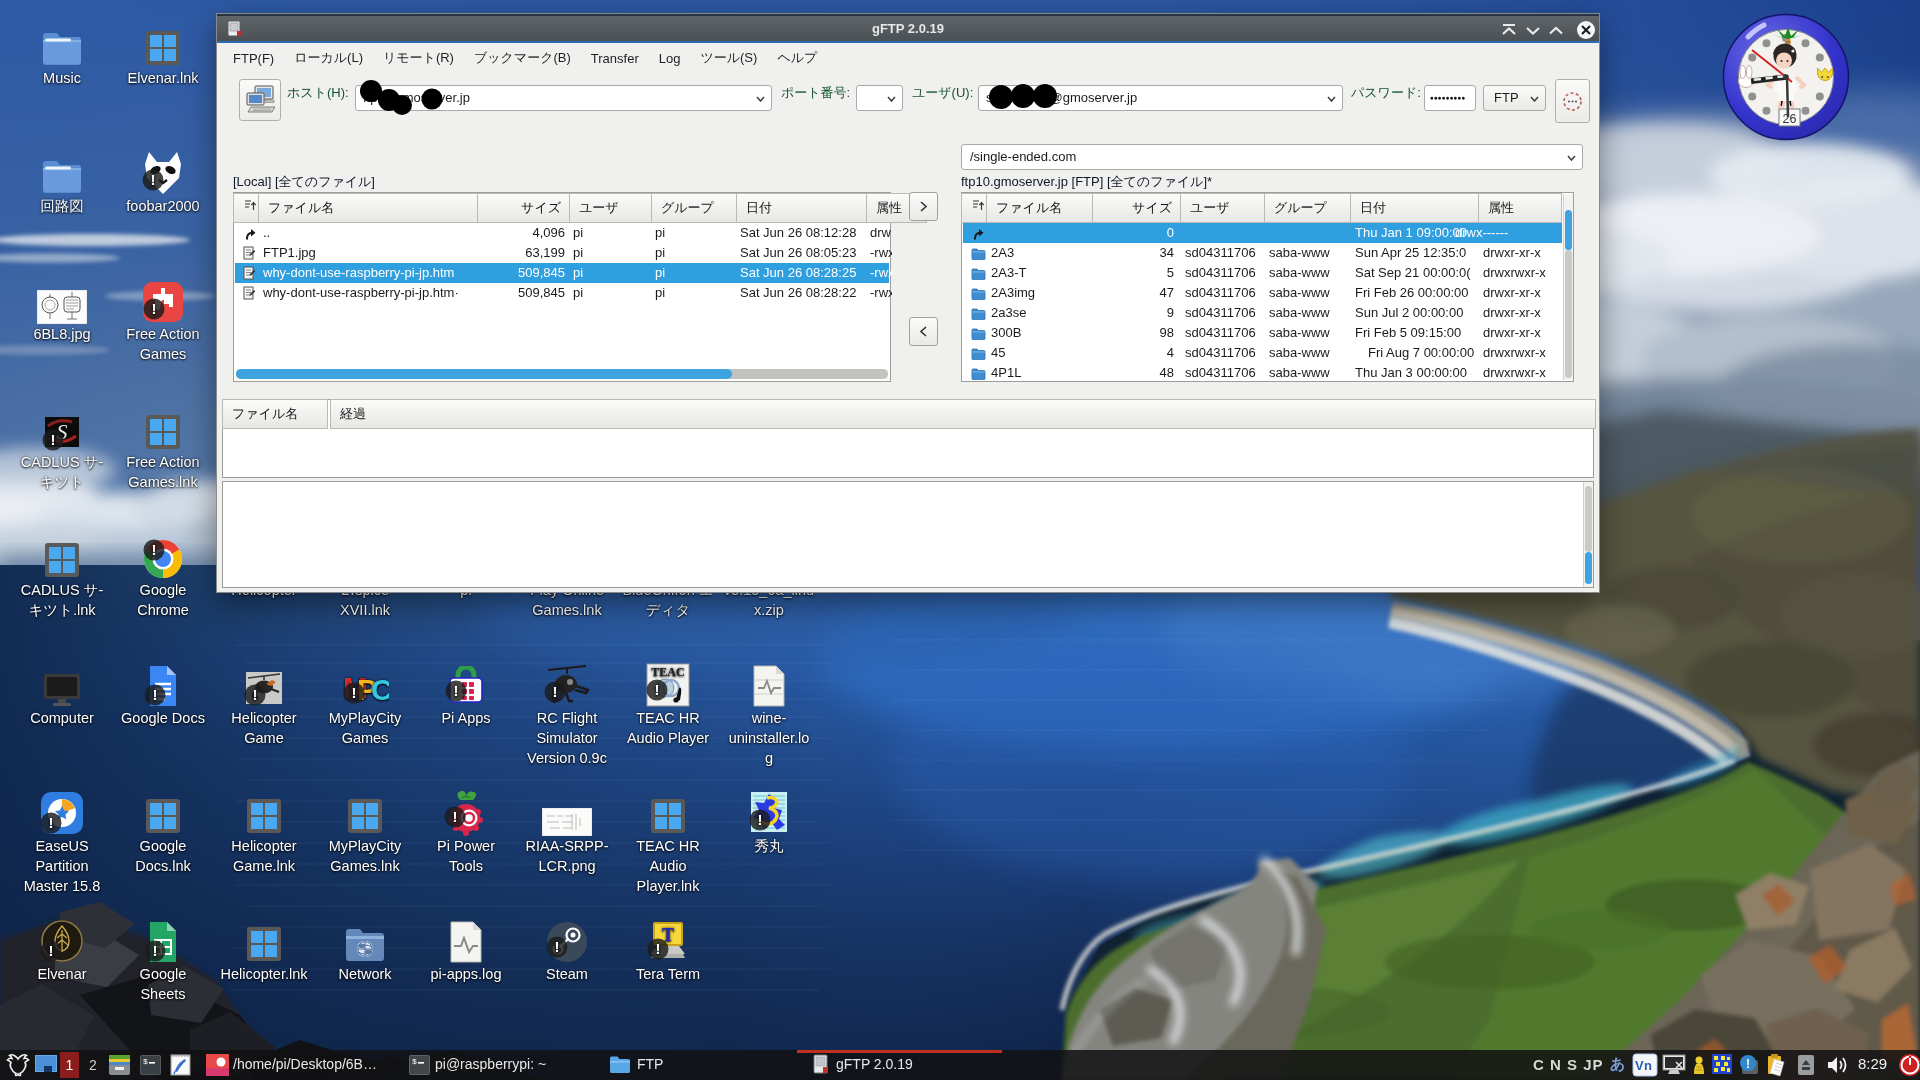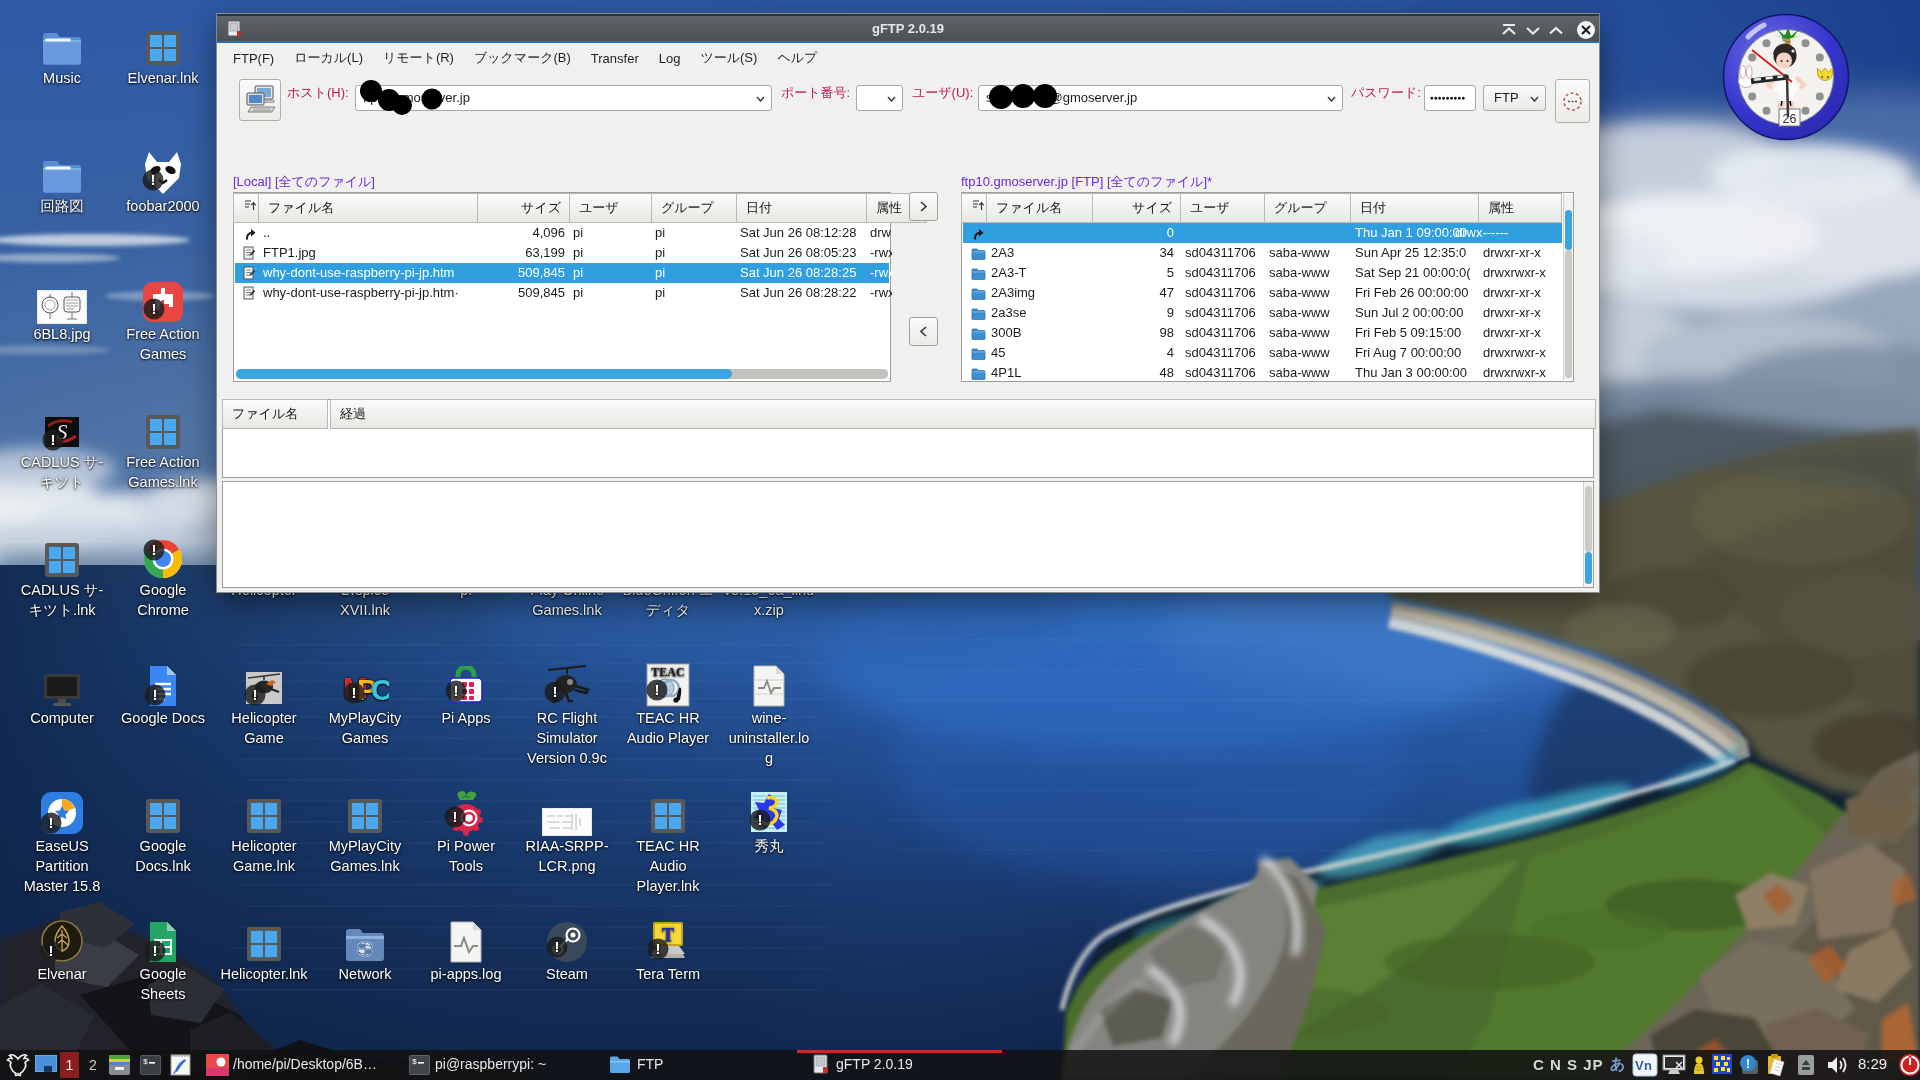--- a/index.html
+++ b/index.html
@@ -13,27 +13,27 @@
 
 #win{position:absolute;left:217px;top:14px;width:1382px;height:578px;background:#f0f0ee;
  box-shadow:0 0 0 1px #8a8a88,0 10px 30px rgba(0,0,0,.45);font-size:13px;color:#1b1b1b;}
 #tbar{position:absolute;left:0;top:0;width:100%;height:27px;
  background:linear-gradient(#60656a,#4b5054);border-top:2px solid #253545;}
 #tbar .ttl{position:absolute;left:0;right:0;top:5px;text-align:center;color:#e6e8e9;font-weight:bold;font-size:13px;}
 #blueline{position:absolute;left:0;top:27px;width:100%;height:2px;background:#2a6cb0;}
 #menus{position:absolute;left:0;top:29px;width:100%;height:30px;background:#f0f0ee;display:flex;align-items:center;padding-left:6px;}
 #menus span{padding:0 10px;font-size:13px;color:#1f1f1f;}
 #toolbar{position:absolute;left:0;top:59px;width:100%;height:60px;background:#f0f0ee;}
-.tl{position:absolute;top:20px;transform:translateY(-50%);font-size:13px;color:#be185d;white-space:nowrap;}
+.tl{position:absolute;top:20px;transform:translateY(-50%);font-size:13px;color:#14532d;white-space:nowrap;}
 .fld{position:absolute;top:12px;height:26px;background:#fff;border:1px solid #a9a9a5;border-radius:3px;font-size:13px;line-height:24px;padding-left:7px;white-space:nowrap;overflow:hidden;}
 .chv{position:absolute;right:6px;top:10px;width:9px;height:6px;}
 .chv svg{display:block}
 .combtn{position:absolute;top:12px;height:26px;background:linear-gradient(#fbfbfa,#e9e9e6);border:1px solid #a9a9a5;border-radius:3px;font-size:13px;line-height:24px;padding-left:10px;}
 .panel-combo{position:absolute;height:26px;background:#fff;border:1px solid #a9a9a5;border-radius:3px;font-size:13px;line-height:24px;padding-left:8px;}
-.plabel{position:absolute;font-size:13px;color:#6d28d9;white-space:nowrap;text-align:center;}
+.plabel{position:absolute;font-size:13px;color:#0f172a;white-space:nowrap;text-align:center;}
 .listbox{position:absolute;background:#fff;border:1px solid #9c9c98;}
 .hcell{position:absolute;top:0;height:30px;background:linear-gradient(#fbfbfa,#e7e7e4);border:1px solid #b9b9b5;font-size:13px;color:#141414;line-height:28px;padding-left:9px;overflow:hidden;}
 .hcell.r{text-align:right;padding-right:8px;padding-left:0;}
 .lrow{position:absolute;left:1px;right:1px;height:20px;font-size:13px;line-height:20px;white-space:nowrap;}
 .lrow .c{position:absolute;top:0;height:20px;overflow:hidden;}
 .lrow .c.r{text-align:right;}
 .sel{background:#2f9fdf;color:#fff;}
 .abtn{position:absolute;width:29px;height:29px;background:linear-gradient(#fbfbfa,#e9e9e6);border:1px solid #a0a09c;border-radius:3px;color:#333;
  display:flex;align-items:center;justify-content:center;font-size:15px;}
 #transfer{position:absolute;left:5px;top:385px;width:1372px;height:79px;background:#fff;border:1px solid #9c9c98;}
@@ -886,20 +886,25 @@
     <div class="abtn" style="left:692px;top:178px">
       <svg width="11" height="11" viewBox="0 0 11 11">
         <path d="M3,1 l5,4.5 -5,4.5" stroke="#333" stroke-width="1.6" fill="none"></path>
       </svg>
     </div>
     <div class="abtn" style="left:692px;top:303px">
       <svg width="11" height="11" viewBox="0 0 11 11">
         <path d="M8,1 l-5,4.5 5,4.5" stroke="#333" stroke-width="1.6" fill="none"></path>
       </svg>
     </div>
+    <div class="panel-combo" style="left:744px;top:130px;width:622px">/single-ended.com<span class="chv">
+        <svg width="9" height="6">
+          <path d="M1,1 L4.5,5 8,1" stroke="#444" stroke-width="1.6" fill="none"></path>
+        </svg>
+      </span></div>
     <div class="plabel" style="left:744px;top:159px">ftp10.gmoserver.jp [FTP] [全てのファイル]*</div>
     <div class="listbox" style="left:744px;top:178px;width:613px;height:190px">
       <div class="hcell " style="left:-1px;width:26px"><svg width="14" height="14" viewBox="0 0 14 14">
           <path d="M2,3 h6 M2,6 h5 M2,9 h4" stroke="#333" stroke-width="1.2"></path>
           <path d="M10.5,12 L10.5,5 M8.3,7.2 L10.5,4.6 12.7,7.2" stroke="#333" stroke-width="1.2" fill="none"></path>
         </svg></div>
       <div class="hcell " style="left:24px;width:107px">ファイル名</div>
       <div class="hcell r" style="left:130px;width:89px">サイズ</div>
       <div class="hcell " style="left:218px;width:85px">ユーザ</div>
       <div class="hcell " style="left:302px;width:87px">グループ</div>
@@ -978,21 +983,21 @@
       </div>
       <div class="lrow " style="top:150px;right:11px">
         <span style="position:absolute;left:8px;top:3px"><svg width="15" height="13" viewBox="0 0 15 13">
             <path d="M1,3 a1,1 0 0 1 1,-1 h4 l1.4,1.6 h5.6 a1,1 0 0 1 1,1 v7 a1,1 0 0 1 -1,1 h-11 a1,1 0 0 1 -1,-1 Z" fill="#3f8ed2" stroke="#2a6da8" stroke-width=".8"></path>
             <path d="M1,5 h13" stroke="#78b4e6" stroke-width="1"></path>
           </svg></span>
         <div class="c" style="left:28px;width:100px">45</div>
         <div class="c r" style="left:131px;width:80px">4</div>
         <div class="c" style="left:222px;width:80px">sd04311706</div>
         <div class="c" style="left:306px;width:82px">saba-www</div>
-        <div class="c" style="left:392px;width:124px">Fri Aug  7 00:00:00</div>
+        <div class="c" style="left:405px;width:124px">Fri Aug  7 00:00:00</div>
         <div class="c" style="left:520px;width:88px">drwxrwxr-x</div>
       </div>
       <div class="lrow " style="top:170px;right:11px">
         <span style="position:absolute;left:8px;top:3px"><svg width="15" height="13" viewBox="0 0 15 13">
             <path d="M1,3 a1,1 0 0 1 1,-1 h4 l1.4,1.6 h5.6 a1,1 0 0 1 1,1 v7 a1,1 0 0 1 -1,1 h-11 a1,1 0 0 1 -1,-1 Z" fill="#3f8ed2" stroke="#2a6da8" stroke-width=".8"></path>
             <path d="M1,5 h13" stroke="#78b4e6" stroke-width="1"></path>
           </svg></span>
         <div class="c" style="left:28px;width:100px">4P1L</div>
         <div class="c r" style="left:131px;width:80px">48</div>
         <div class="c" style="left:222px;width:80px">sd04311706</div>

